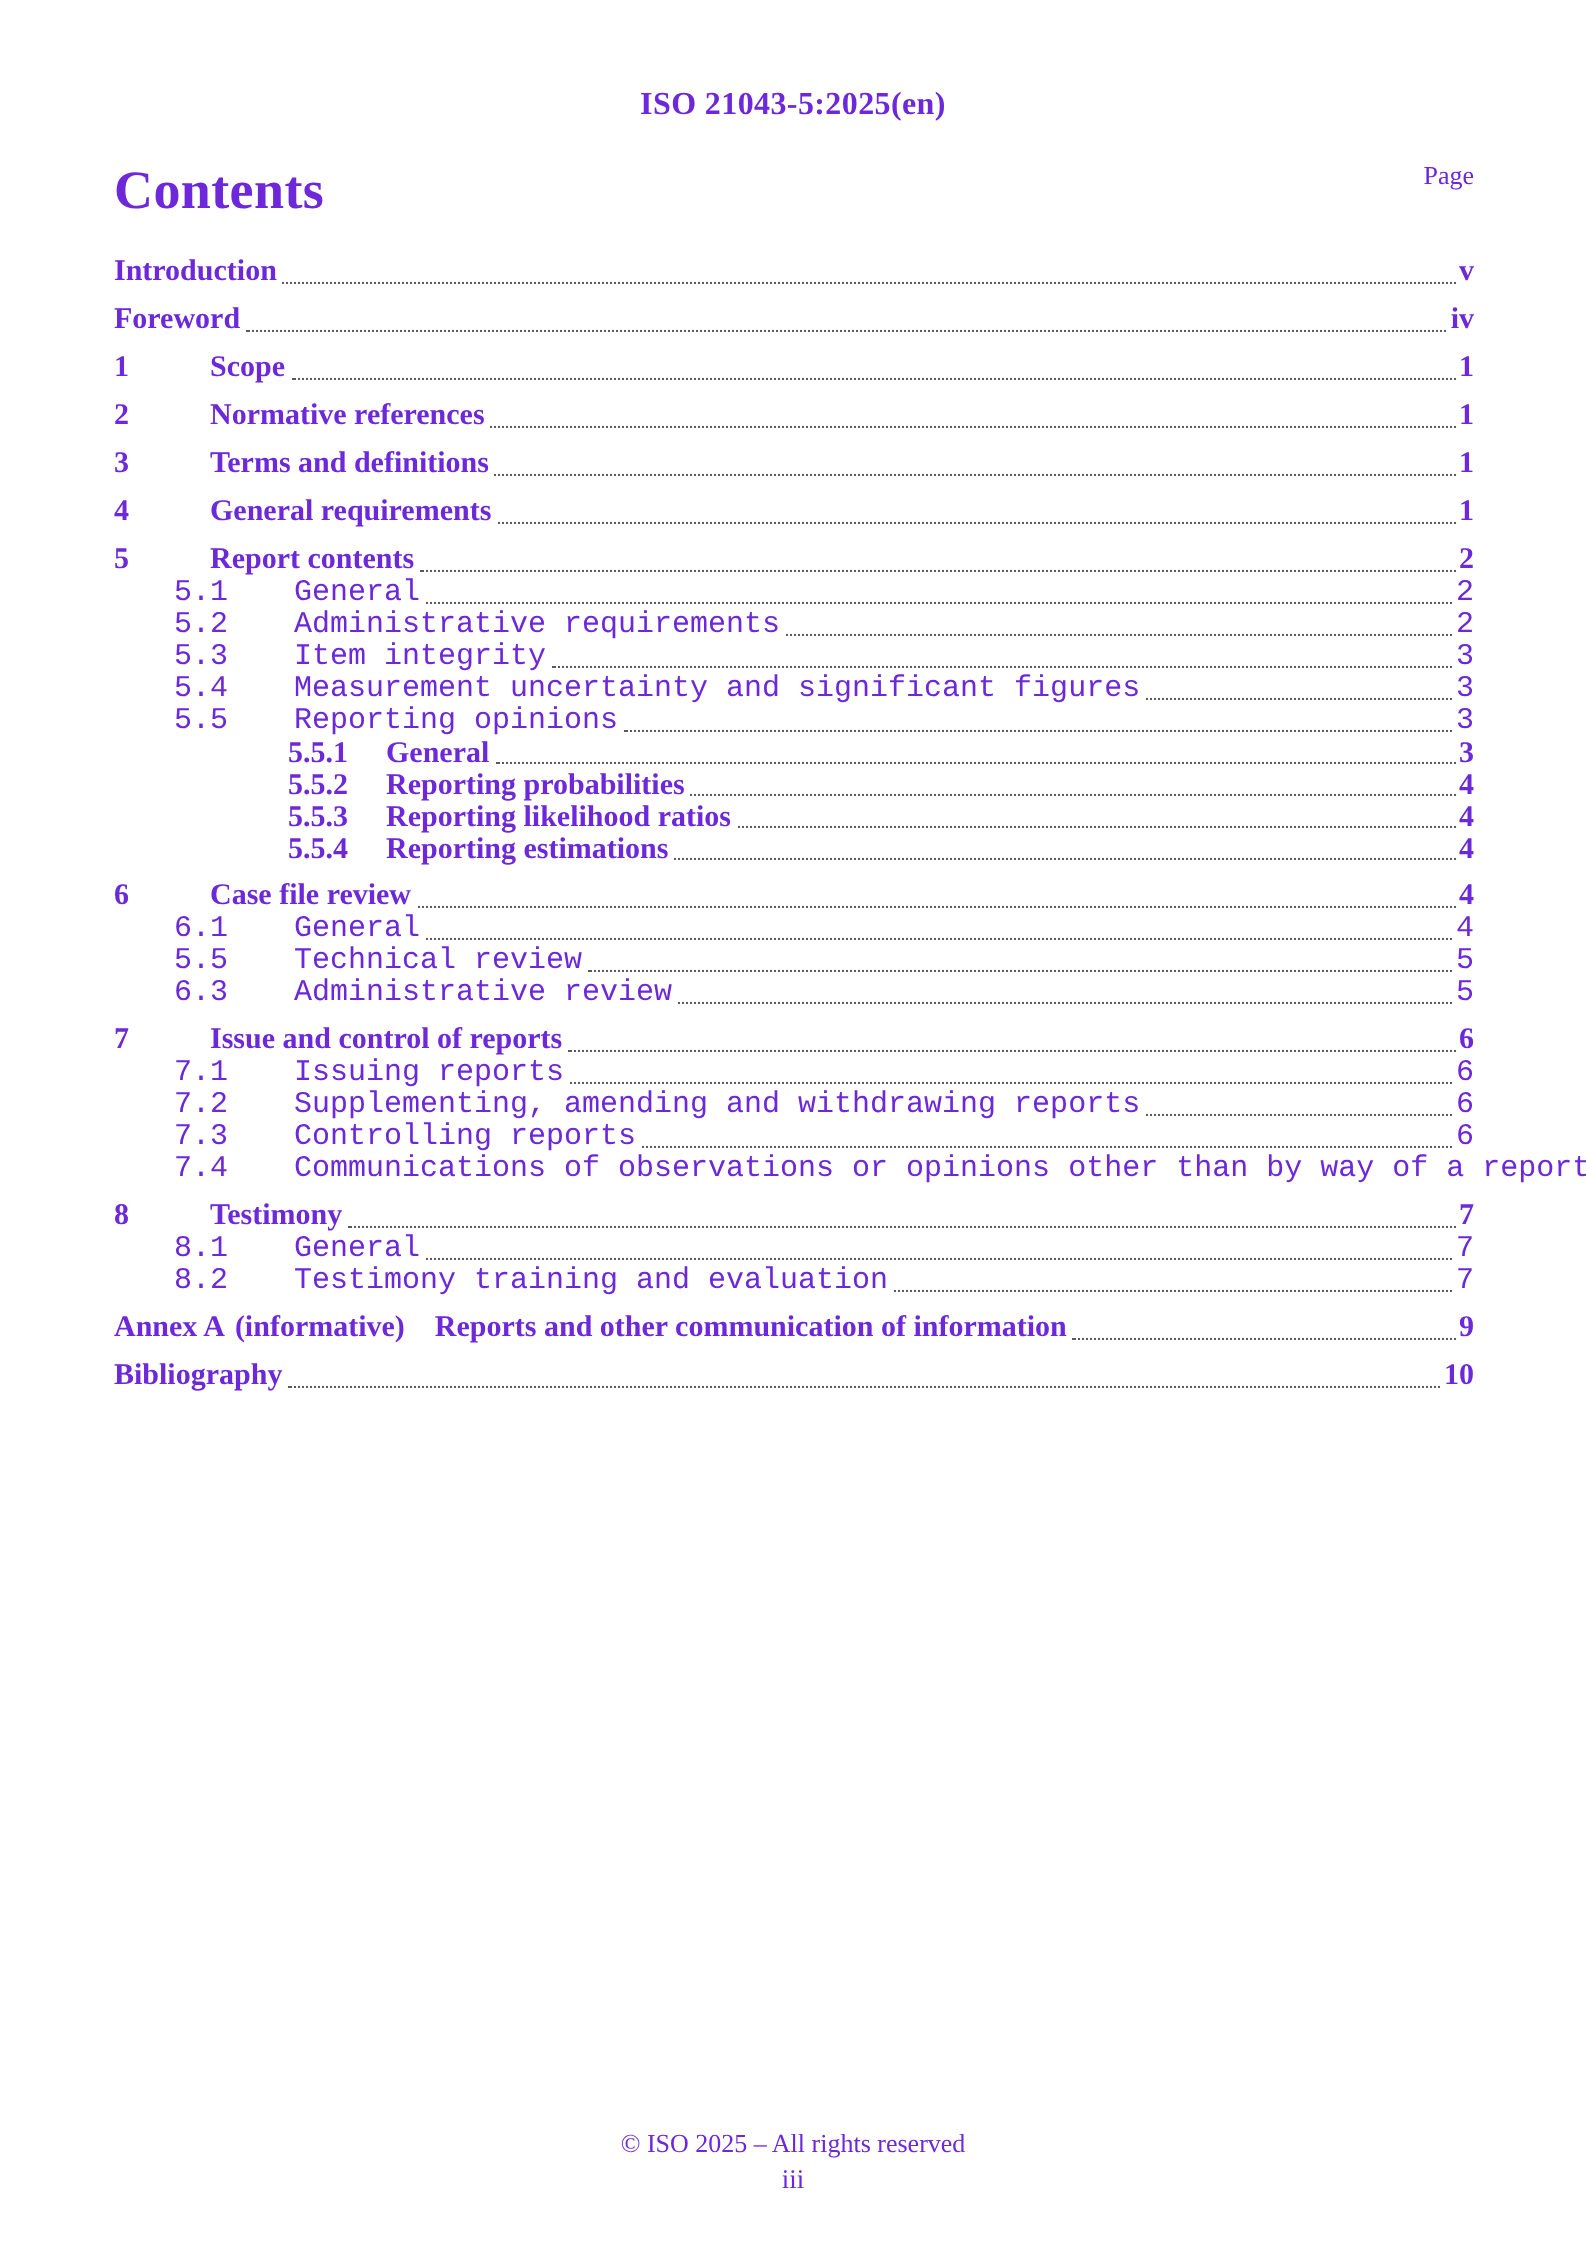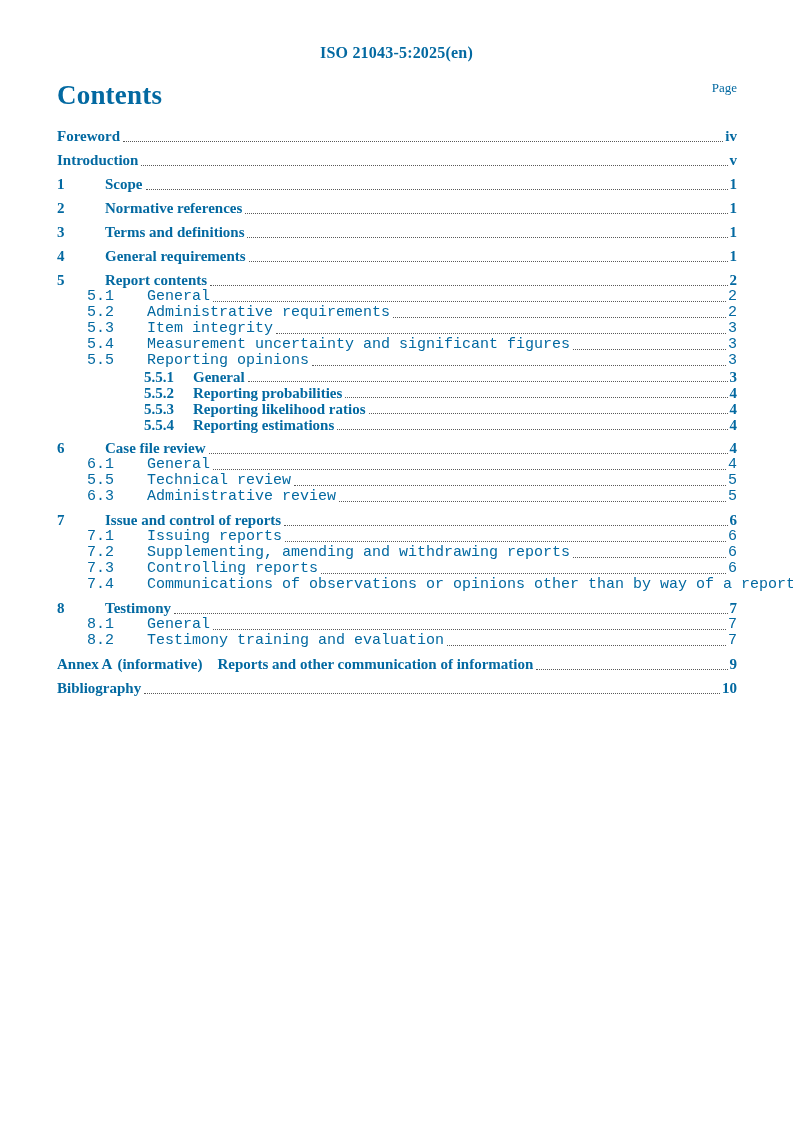--- a/index.html
+++ b/index.html
@@ -2,21 +2,21 @@
 <html><head>
 <meta charset="utf-8">
 <style>
   html, body { margin: 0; padding: 0; background: #ffffff; }
   .page {
     position: relative;
     width: 793px;
     height: 1122px;
     background: #ffffff;
     font-family: "Liberation Serif", "DejaVu Serif", serif;
-    color: #0369a1;
+    color: #6d28d9;
     overflow: hidden;
   }
   .doc-header {
     position: absolute;
     top: 44px;
     left: 0;
     right: 0;
     text-align: center;
     font-weight: bold;
     font-size: 16px;
@@ -94,29 +94,29 @@
   <div class="doc-header">ISO 21043-5:2025(en)</div>
 
   <div class="contents-bar">
     <span class="contents-title">Contents</span>
     <span class="page-label">Page</span>
   </div>
 
   <div class="toc">
 
     <div class="row lvl0 main">
+      <span class="ttl">Introduction</span>
+      <span class="leader"></span>
+      <span class="pg">v</span>
+    </div>
+
+    <div class="row lvl0 main">
       <span class="ttl">Foreword</span>
       <span class="leader"></span>
       <span class="pg">iv</span>
-    </div>
-
-    <div class="row lvl0 main">
-      <span class="ttl">Introduction</span>
-      <span class="leader"></span>
-      <span class="pg">v</span>
     </div>
 
     <div class="row lvl1 main">
       <span class="num">1</span>
       <span class="ttl">Scope</span>
       <span class="leader"></span>
       <span class="pg">1</span>
     </div>
 
     <div class="row lvl1 main">
@@ -303,14 +303,18 @@
     </div>
 
     <div class="row lvl0 main">
       <span class="ttl">Bibliography</span>
       <span class="leader"></span>
       <span class="pg">10</span>
     </div>
 
   </div>
 
+  <div class="footer">
+    <div class="footer-copy">© ISO 2025 – All rights reserved</div>
+    <div class="footer-page">iii</div>
+  </div>
 
 </div>
 
 </body></html>

